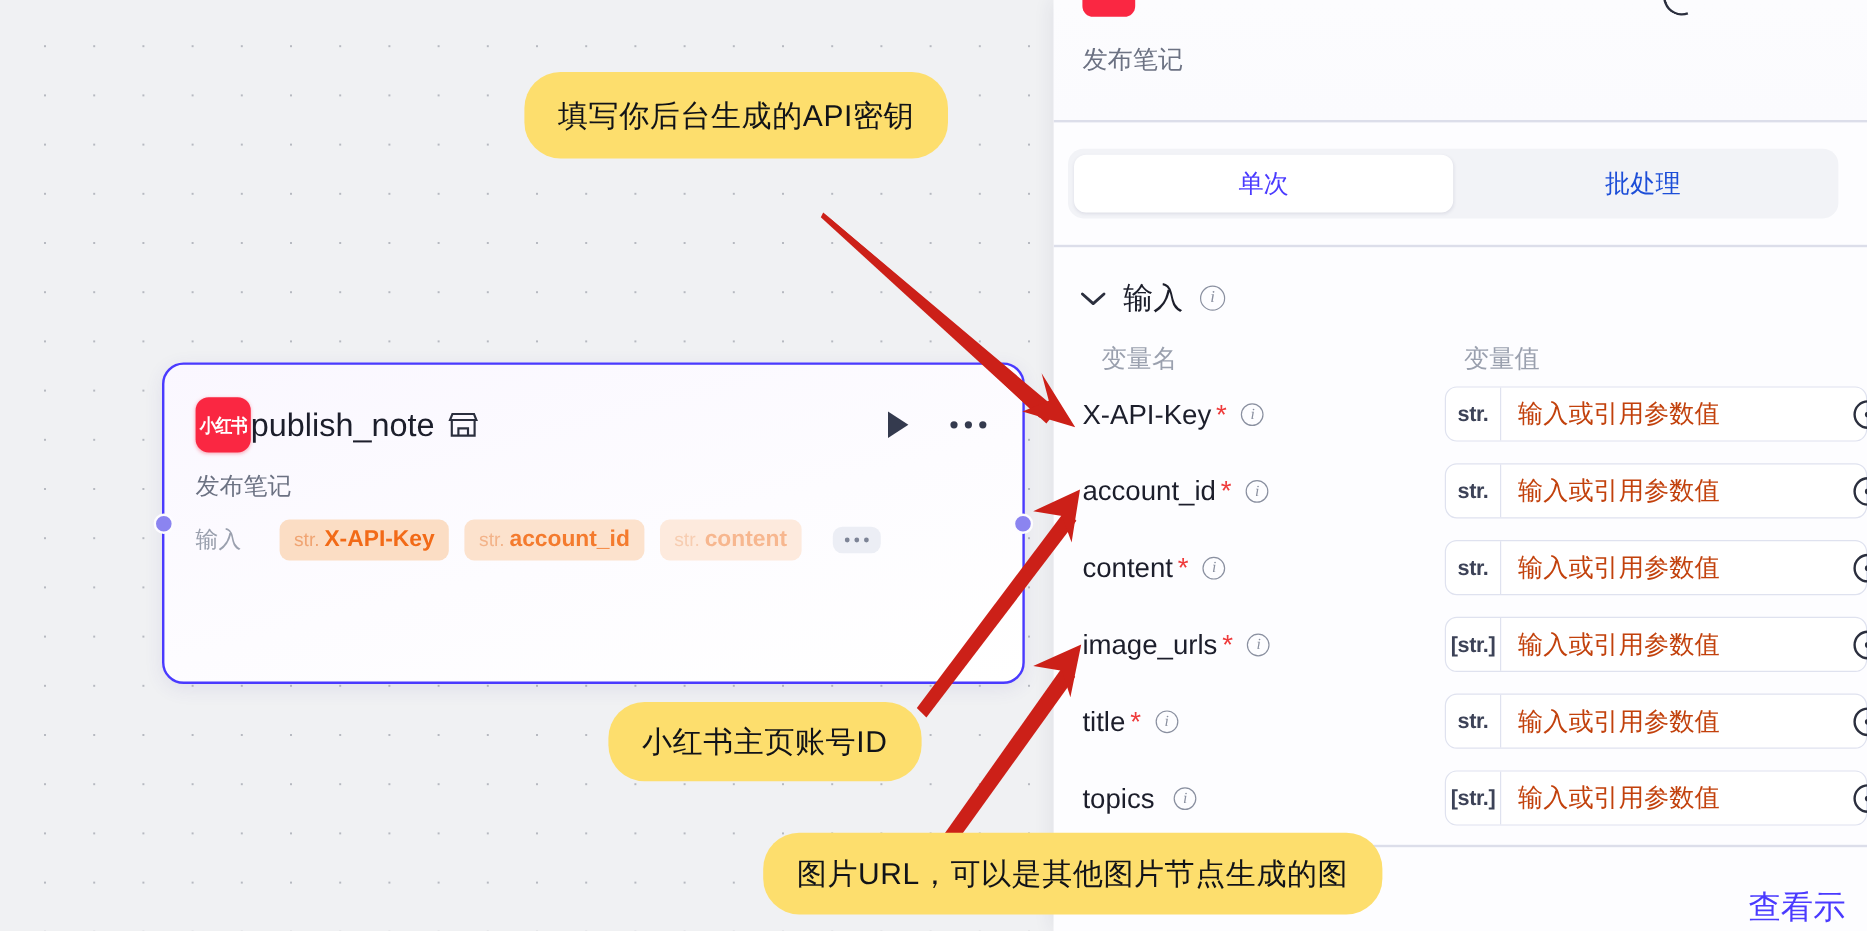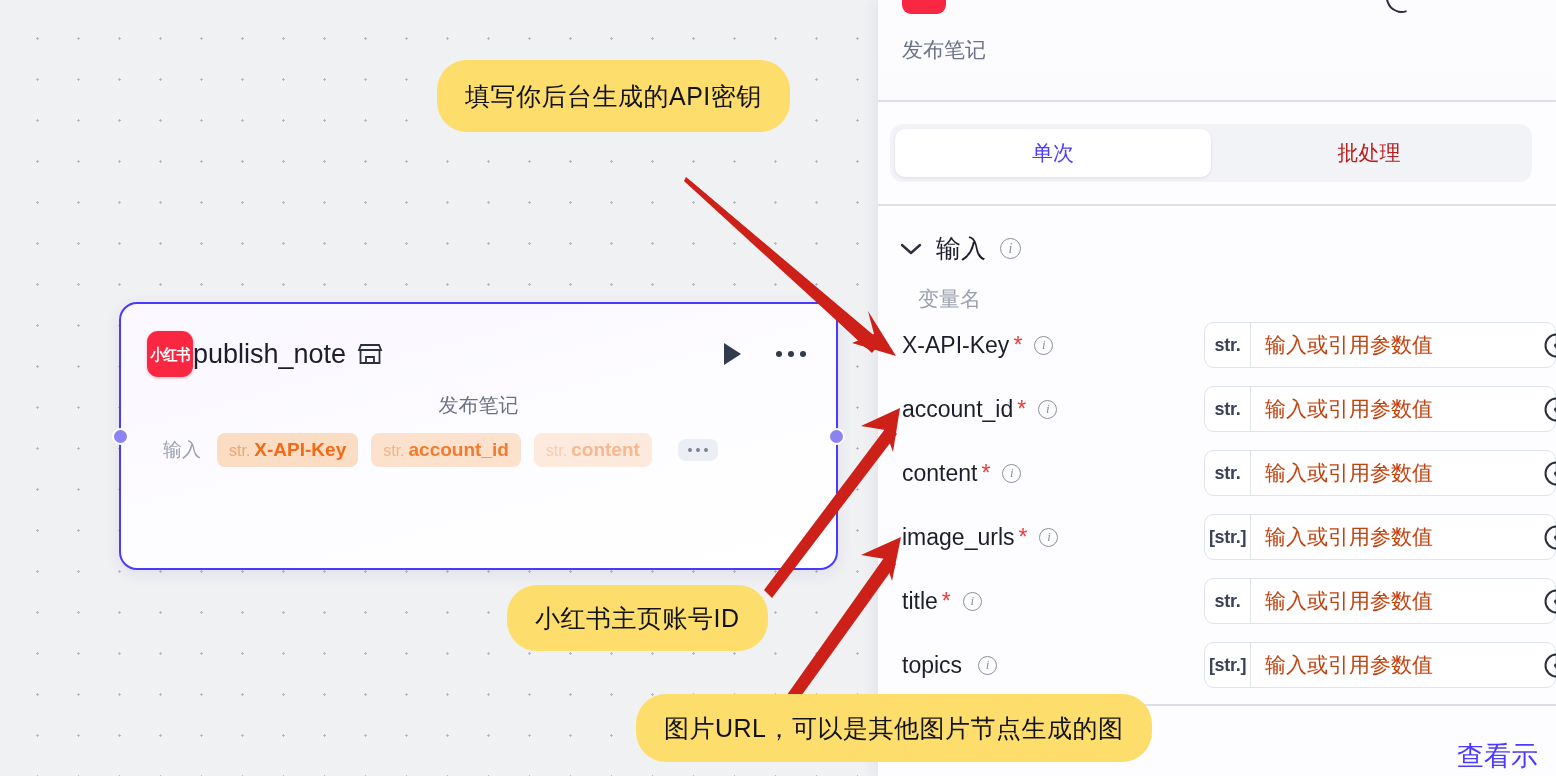--- a/index.html
+++ b/index.html
@@ -15,27 +15,26 @@
   .canvas {
     position: absolute; left: 0; top: 0; width: 878px; height: 776px;
     background-color: #f0f1f3;
     background-image: radial-gradient(circle, #b6b9c0 1.1px, transparent 1.2px);
     background-size: 41px 41px;
     background-position: 17px 18px;
   }
 
   
   .node {
-    position: absolute; left: 119px; top: 302px;
+    position: absolute; left: 135px; top: 302px;
     width: 719px; height: 268px;
     border: 2px solid #4a3aff;
     border-radius: 18px;
     background: linear-gradient(165deg, #faf7ff 0%, #fdfcff 55%, #ffffff 100%);
     box-shadow: 0 4px 16px rgba(70,60,160,.09);
-    text-align: center;
   }
   .node-head {
     display: flex; align-items: center;
     padding: 22px 26px 0 26px;
     height: 78px;
   }
   .xhs-logo {
     width: 46px; height: 46px; border-radius: 11px;
     background: #fa2742;
     display: flex; align-items: center; justify-content: center;
@@ -141,21 +140,21 @@
   .panel-sub { font-size: 21px; color: #6c7283; padding-top: 36px; }
   .divider { height: 2px; background: #dcdeea; }
 
   .seg-wrap { padding: 22px 24px 22px 12px; }
   .seg {
     display: flex; background: #f2f3f7; border-radius: 13px; padding: 5px;
     height: 58px;
   }
   .seg-item {
     flex: 1 1 0; display: flex; align-items: center; justify-content: center;
-    font-size: 21px; color: #b91c1c; border-radius: 10px; cursor: pointer;
+    font-size: 21px; color: #1d4ed8; border-radius: 10px; cursor: pointer;
   }
   .seg-item.active { background: #fff; color: #4a3aff; box-shadow: 0 1px 3px rgba(40,40,90,.10); }
 
   .sec-head {
     display: flex; align-items: center; gap: 14px;
     padding: 26px 24px 12px 22px;
   }
   .chev { color: #2b2f3e; display: flex; align-items: center; cursor: pointer; }
   .sec-title { font-size: 25px; color: #1c1e2b; }
   .info-ico {
@@ -296,20 +295,21 @@
         <svg width="22" height="14" viewBox="0 0 22 14" fill="none" stroke="currentColor" stroke-width="2.4" stroke-linecap="round" stroke-linejoin="round">
             <path d="M2 3 L11 11 L20 3"></path>
           </svg>
       </span>
       <span class="sec-title">输入</span>
       <span class="info-ico">i</span>
     </div>
 
     <div class="cols">
       <div class="col-a">变量名</div>
+      <div class="col-b">变量值</div>
     </div>
 
     <div>
 
       <div class="var-row">
         <div class="var-name">
           <span>X-API-Key</span>
             <span class="req">*</span>
           <span class="info-ico small">i</span>
         </div>

